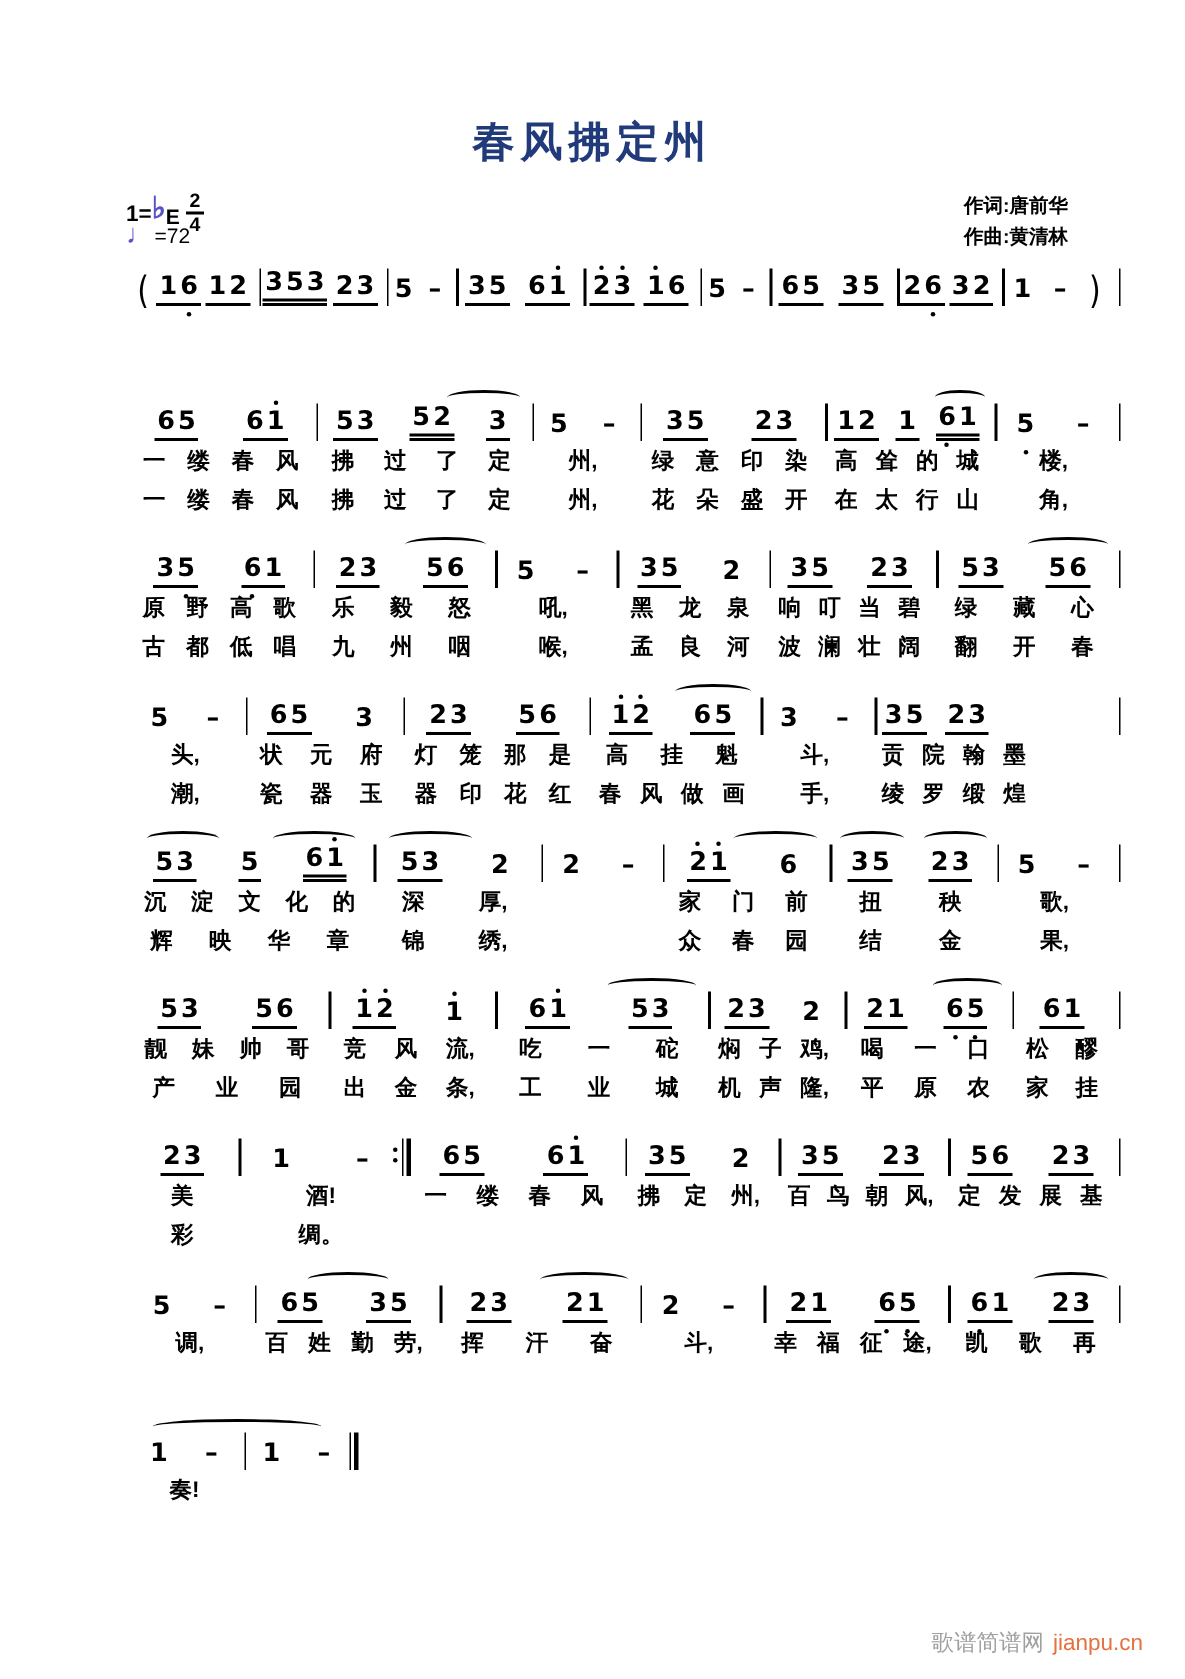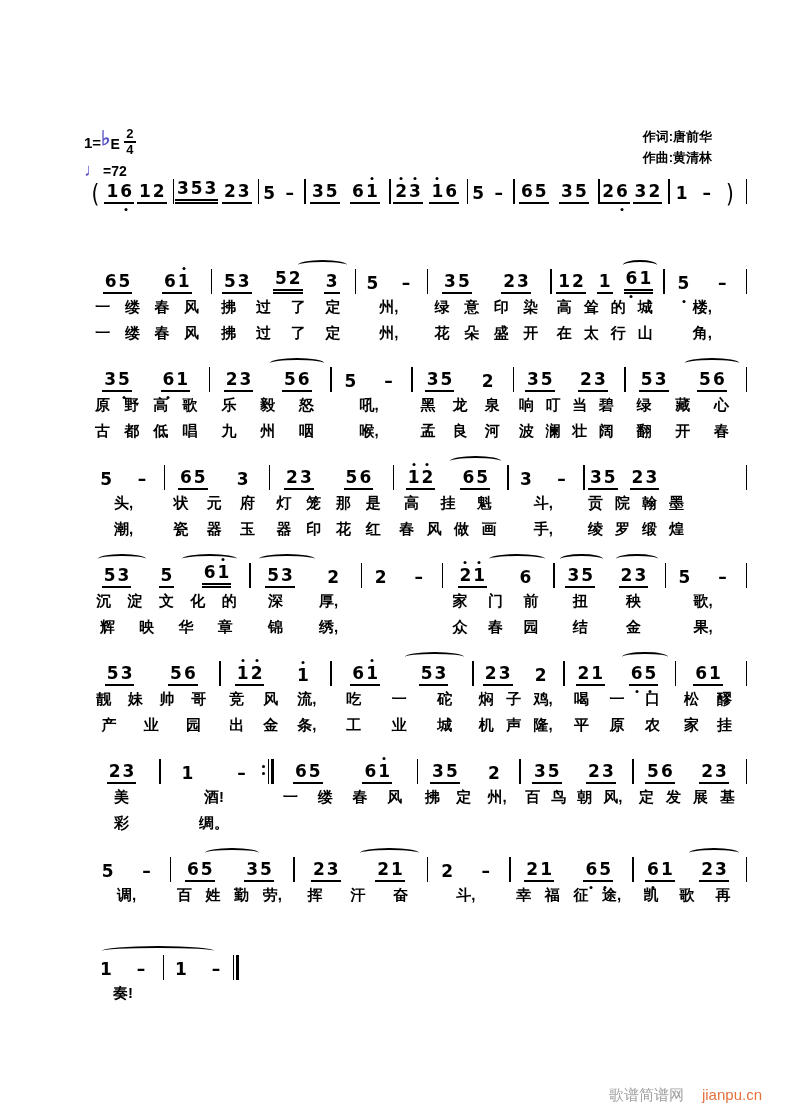--- a/index.html
+++ b/index.html
@@ -7,21 +7,21 @@
         font-family:"Liberation Sans",sans-serif;color:#000;}
   .title{position:absolute;top:76px;left:0;width:100%;text-align:center;margin:0;
          font-size:28px;font-weight:700;letter-spacing:4px;color:#203a7a;}
   .keysig{position:absolute;left:84px;top:128px;font-size:15px;font-weight:600;
           display:flex;align-items:center;}
   .flat{color:#5a52c7;font-size:20px;font-weight:700;position:relative;top:-4px;}
   .keyletter{font-size:14px;position:relative;top:2px;}
   .frac{display:inline-flex;flex-direction:column;align-items:center;margin-left:4px;
         font-size:13px;line-height:12px;font-weight:700;}
   .frac-bar{width:12px;height:2px;background:#000;margin:1px 0;}
-  .tempo{position:absolute;left:84px;top:160px;font-size:14px;font-weight:700;}
+  .tempo{position:absolute;left:84px;top:146px;font-size:14px;font-weight:400;}
   .qnote{color:#5a52c7;font-size:18px;margin-right:1px;}
   .credits{position:absolute;right:78px;top:126px;text-align:right;font-size:13px;
            font-weight:700;line-height:21px;}
   .score{position:absolute;left:88px;top:178px;width:658px;}
   .system{display:flex;align-items:flex-start;}
   .measure{position:relative;min-width:0;}
   .notes{position:relative;display:flex;justify-content:space-around;align-items:flex-end;
          height:26px;padding-right:5px;font-family:"DejaVu Sans",sans-serif;}
   .grp{display:flex;align-items:flex-end;padding:0 1px;}
   .grp.u1{border-bottom:2px solid #000;}
@@ -44,26 +44,27 @@
   .rdots::before,.rdots::after{content:"";position:absolute;left:0;width:3px;height:3px;
        border-radius:50%;background:#000;}
   .rdots::before{top:6px;}
   .rdots::after{top:13px;}
   .lyr{display:flex;justify-content:space-around;align-items:center;height:26px;
        font-size:15px;font-weight:700;white-space:nowrap;padding-right:5px;}
   .pack-left .notes,.pack-left .lyr{justify-content:flex-start;gap:12px;padding-left:4px;}
   .footer{position:absolute;top:1032px;left:0;width:100%;text-align:center;font-size:14px;}
   .watermark{position:absolute;right:28px;top:1086px;font-size:15px;}
   .wm-site{color:#a0a0a0;margin-top:25px;}
-  .wm-url{color:#e4713e;margin-left:18px;text-decoration:none;cursor:pointer;}
+  .wm-url{color:#e4713e;margin-left:6px;text-decoration:none;cursor:pointer;}
 </style>
 </head>
 <body>
 
 <div class="page">
+  <h1 class="title" style="color: rgb(32, 58, 122);">春风拂定州</h1>
 
   <div class="keysig">
     <span>1=</span>
     <span class="flat" style="color: rgb(90, 82, 199);">♭</span>
     <span class="keyletter">E</span>
     <span class="frac">
       <span>2</span>
       <span class="frac-bar"></span>
       <span>4</span>
     </span>

